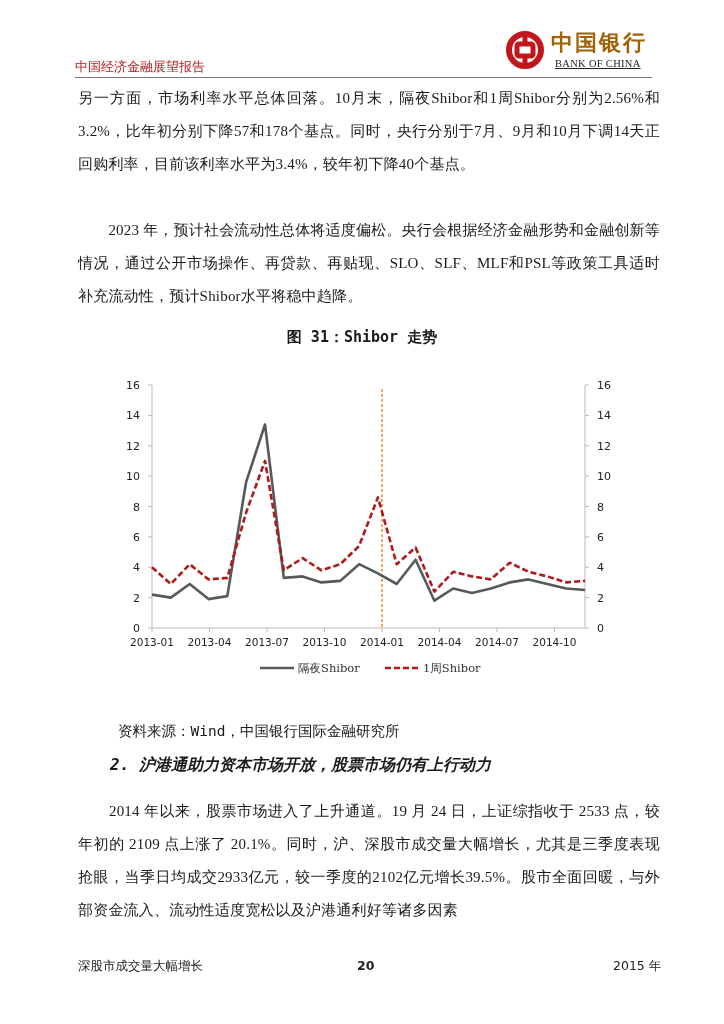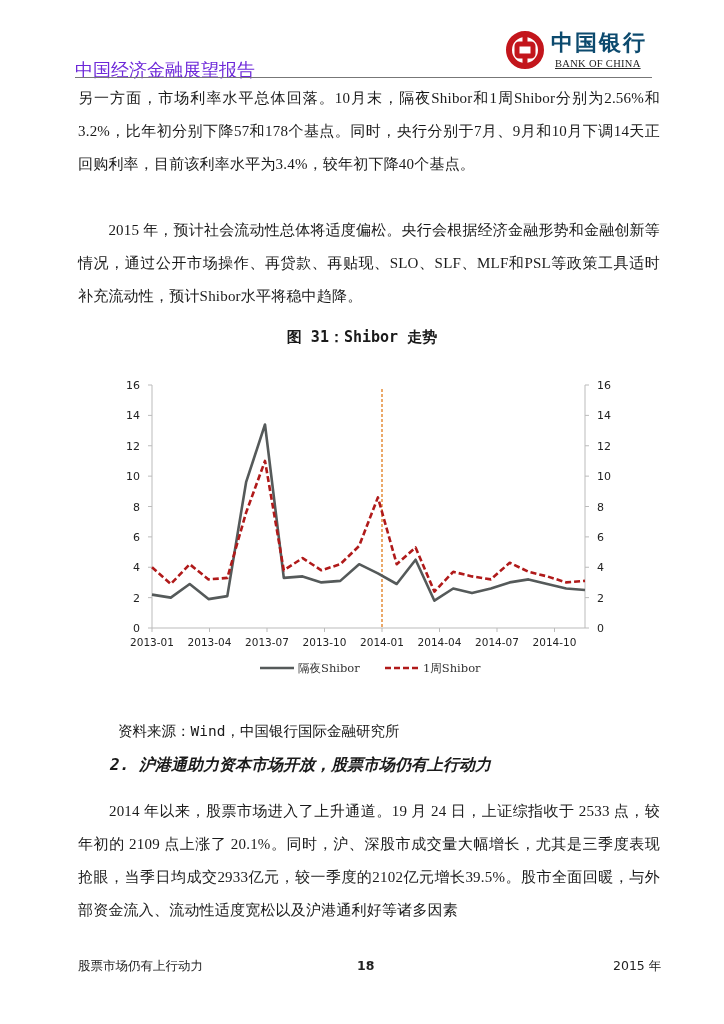--- a/index.html
+++ b/index.html
@@ -1,23 +1,23 @@
 <!DOCTYPE html>
 <html><head>
 <meta charset="utf-8">
 <style>
   html, body { margin: 0; padding: 0; background: #ffffff; }
   body { width: 724px; height: 1024px; position: relative; overflow: hidden;
          font-family: "DejaVu Serif", "Liberation Serif", serif; color: #1a1a1a; }
-  .header-title { position: absolute; left: 75px; top: 58px; font-size: 18px; color: #6d28d9;
+  .header-title { position: absolute; left: 75px; top: 58px; font-size: 13px; color: #b91c1c;
                   font-family: Liberation Serif, serif; }
   .header-rule { position: absolute; left: 75px; top: 77px; width: 577px; height: 1px; background: #777; }
   .logo { position: absolute; left: 505px; top: 28px; width: 150px; height: 46px; }
   .logo-cn { position: absolute; left: 46px; top: 0px; font-size: 22px; font-weight: bold; letter-spacing: 2px;
-             color: #0c4a6e; font-family: "DejaVu Serif", serif; }
+             color: #a16207; font-family: "DejaVu Serif", serif; }
   .logo-en { position: absolute; left: 50px; top: 30px; font-size: 10.5px; color: #222;
              font-family: "Liberation Serif", serif; letter-spacing: 0.3px; text-decoration: underline; }
   .para { position: absolute; left: 78px; width: 582px; font-size: 15px; line-height: 33px;
           text-align: justify; letter-spacing: 0.2px; font-family: Liberation Serif, serif; }
   .fig-title { position: absolute; left: 0; width: 724px; top: 328px; text-align: center; font-size: 15px;
                font-weight: bold; font-family: "DejaVu Sans Mono", monospace; }
   .chart { position: absolute; left: 100px; top: 370px; width: 540px; height: 320px; }
   .source { position: absolute; left: 118px; top: 714px; font-size: 14.5px;
             font-family: "DejaVu Sans Mono", monospace; margin-top: 8px; }
   .section-h { position: absolute; left: 110px; top: 755px; font-size: 16px; font-weight: bold;
@@ -34,21 +34,21 @@
     <circle cx="20" cy="20" r="16" fill="none" stroke="#c3161c" stroke-width="6"></circle>
     <rect x="12" y="14" width="16" height="12" rx="2" fill="none" stroke="#c3161c" stroke-width="5"></rect>
     <rect x="17.5" y="2" width="5" height="12" fill="#c3161c"></rect>
     <rect x="17.5" y="26" width="5" height="12" fill="#c3161c"></rect>
   </svg>
   <div class="logo-cn">中国银行</div>
   <div class="logo-en">BANK OF CHINA</div>
 </div>
 
 <div class="para" style="top:82px">另一方面，市场利率水平总体回落。10月末，隔夜Shibor和1周Shibor分别为2.56%和3.2%，比年初分别下降57和178个基点。同时，央行分别于7月、9月和10月下调14天正回购利率，目前该利率水平为3.4%，较年初下降40个基点。</div>
-<div class="para" style="top:214px">　　2015 年，预计社会流动性总体将适度偏松。央行会根据经济金融形势和金融创新等情况，通过公开市场操作、再贷款、再贴现、SLO、SLF、MLF和PSL等政策工具适时补充流动性，预计Shibor水平将稳中趋降。</div>
+<div class="para" style="top:214px">　　2023 年，预计社会流动性总体将适度偏松。央行会根据经济金融形势和金融创新等情况，通过公开市场操作、再贷款、再贴现、SLO、SLF、MLF和PSL等政策工具适时补充流动性，预计Shibor水平将稳中趋降。</div>
 
 <div class="fig-title">图 31：Shibor 走势</div>
 
 <div class="chart">
   <svg id="chart-svg" width="540" height="320" viewBox="0 0 540 320" style="font-family:'DejaVu Sans','Liberation Sans',sans-serif;">
     <g id="axes">
         <line x1="52" y1="15" x2="52" y2="258" stroke="#bbb" stroke-width="1"></line>
         <line x1="485" y1="15" x2="485" y2="258" stroke="#bbb" stroke-width="1"></line>
         <line x1="52" y1="258" x2="485" y2="258" stroke="#bbb" stroke-width="1"></line>
         <line x1="48" y1="258" x2="52" y2="258" stroke="#bbb"></line>
@@ -115,15 +115,15 @@
         <line x1="285" y1="298" x2="319" y2="298" stroke="#b01a1a" stroke-width="2.6" stroke-dasharray="6,3"></line>
         <text x="323" y="302" font-size="11.5" fill="#333" font-family="'DejaVu Serif',serif">1周Shibor</text>
       </g>
   </svg>
 </div>
 
 <div class="source">资料来源：Wind，中国银行国际金融研究所</div>
 <div class="section-h">2. 沪港通助力资本市场开放，股票市场仍有上行动力</div>
 <div class="para" style="top:795px">　　2014 年以来，股票市场进入了上升通道。19 月 24 日，上证综指收于 2533 点，较年初的 2109 点上涨了 20.1%。同时，沪、深股市成交量大幅增长，尤其是三季度表现抢眼，当季日均成交2933亿元，较一季度的2102亿元增长39.5%。股市全面回暖，与外部资金流入、流动性适度宽松以及沪港通利好等诸多因素</div>
 
-<div class="footer" style="left:78px">股票市场仍有上行动力</div>
-<div class="footer" style="left:357px;font-weight:bold">18</div>
+<div class="footer" style="left:78px">深股市成交量大幅增长</div>
+<div class="footer" style="left:357px;font-weight:bold">20</div>
 <div class="footer" style="left:613px;font-weight:normal">2015 年</div>
 
 </body></html>

